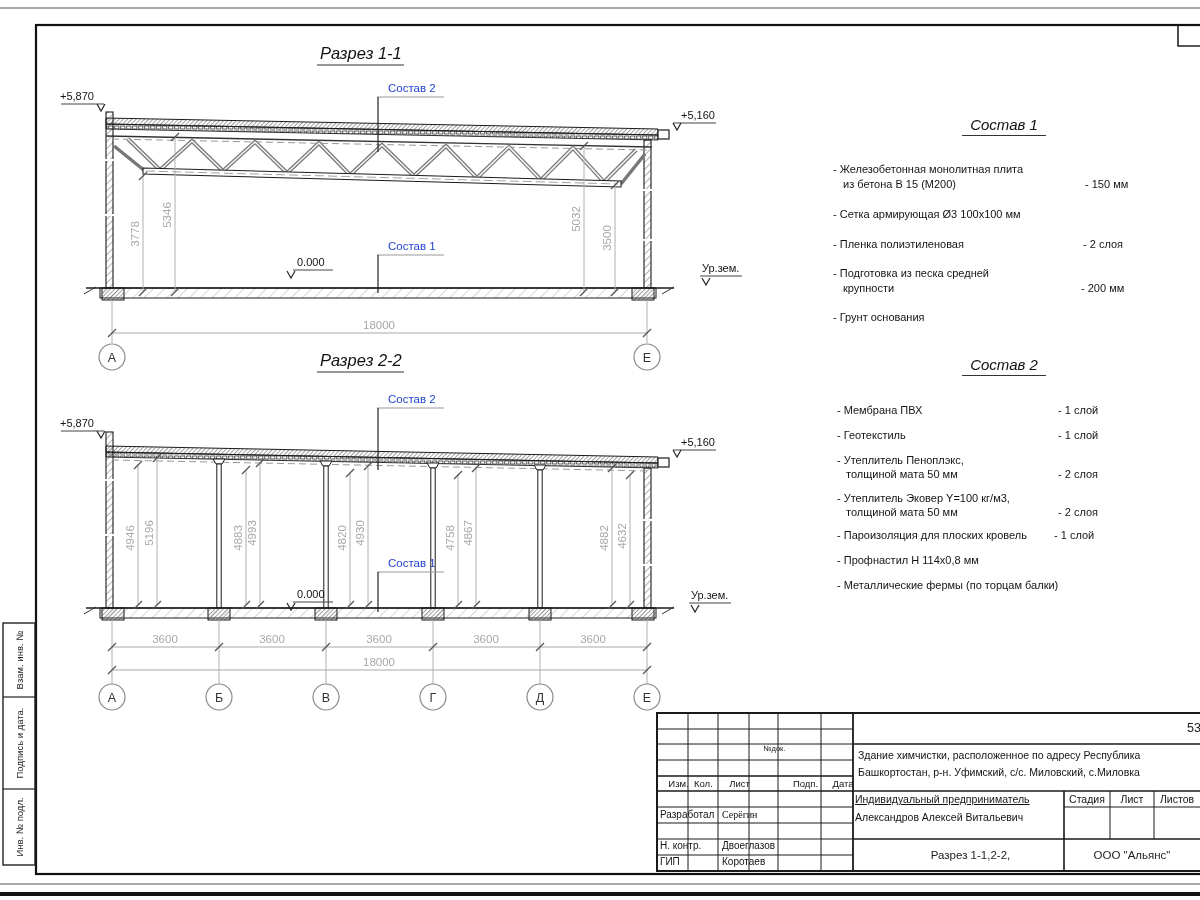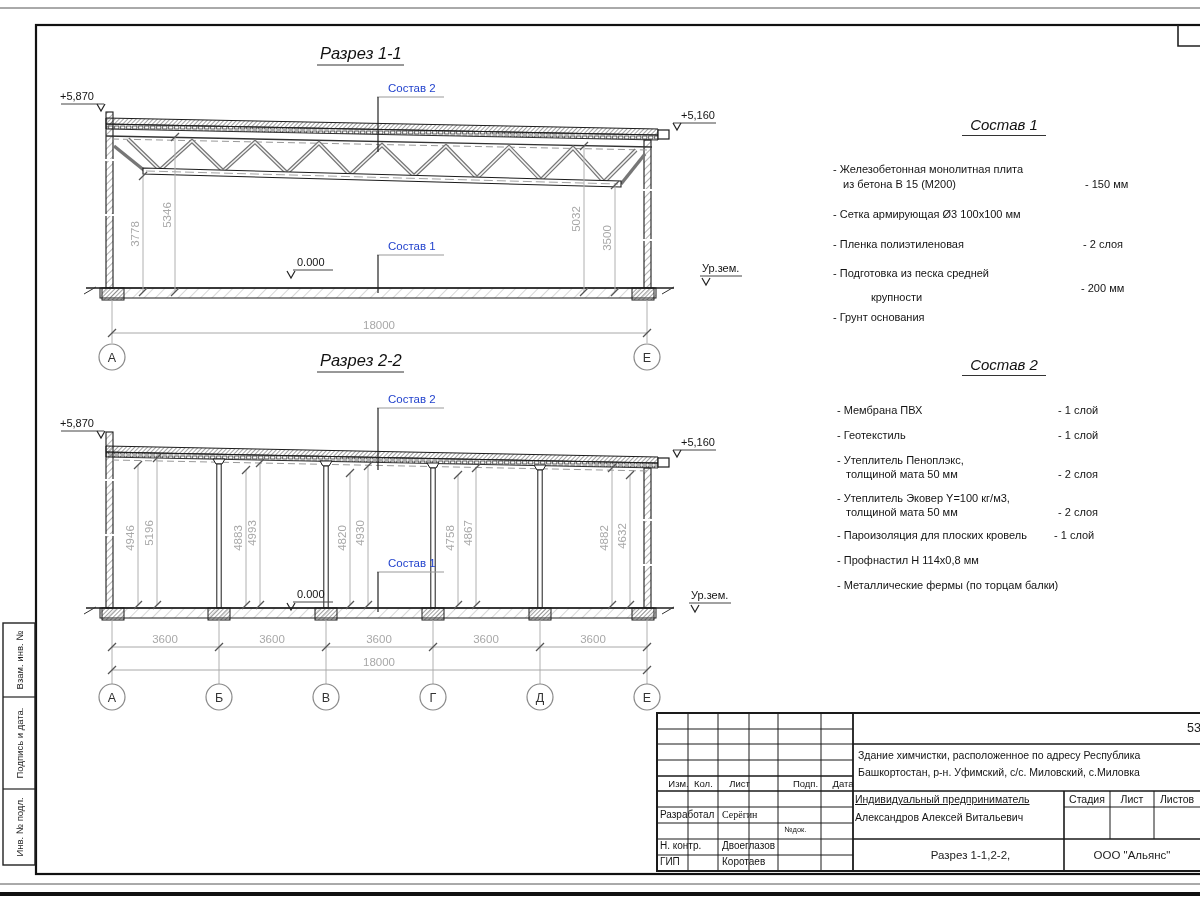--- a/index.html
+++ b/index.html
@@ -363,21 +363,21 @@
 
 <div>
   <div class="abs head-it" style="left:962px;top:116px;width:84px;">Состав 1</div>
   <div class="abs t11" style="left:833px;top:163px;">- Железобетонная  монолитная плита</div>
   <div class="abs t11" style="left:843px;top:178px;">из бетона В 15 (М200)</div>
   <div class="abs t11" style="left:1085px;top:178px;">- 150 мм</div>
   <div class="abs t11" style="left:833px;top:208px;">- Сетка армирующая Ø3 100х100 мм</div>
   <div class="abs t11" style="left:833px;top:238px;">- Пленка полиэтиленовая</div>
   <div class="abs t11" style="left:1083px;top:238px;">-  2 слоя</div>
   <div class="abs t11" style="left:833px;top:267px;">- Подготовка из песка средней</div>
-  <div class="abs t11" style="left:871px;top:282px;margin-top:9px;">крупности</div>
+  <div class="abs t11" style="left:843px;top:282px;">крупности</div>
   <div class="abs t11" style="left:1081px;top:282px;">- 200 мм</div>
   <div class="abs t11" style="left:833px;top:311px;">- Грунт основания</div>
 </div>
 
 <div>
   <div class="abs head-it" style="left:962px;top:356px;width:84px;">Состав 2</div>
   <div class="abs t11" style="left:837px;top:404px;">- Мембрана ПВХ</div>
   <div class="abs t11" style="left:1058px;top:404px;">- 1 слой</div>
   <div class="abs t11" style="left:837px;top:429px;">- Геотекстиль</div>
   <div class="abs t11" style="left:1058px;top:429px;">- 1 слой</div>
@@ -394,21 +394,21 @@
 </div>
 
 <div>
   <div class="abs ctr" style="left:884px;top:721px;width:353px;font-size:12.5px;text-align:right;">53-21ЭП</div>
   <div class="abs t10" style="left:858px;top:749px;">Здание химчистки,  расположенное по адресу Республика</div>
   <div class="abs t10" style="left:858px;top:766px;">Башкортостан, р-н. Уфимский, с/с. Миловский, с.Миловка</div>
 
   <div class="abs t9 ctr" style="left:657px;top:778px;width:31px;">Изм.</div>
   <div class="abs t9 ctr" style="left:688px;top:778px;width:16px;">Кол.</div>
   <div class="abs t9 ctr" style="left:718px;top:778px;width:31px;">Лист</div>
-  <div class="abs ctr" style="left:749px;top:825px;width:51px;font-size:7.5px;padding-left:21px;">№док.</div>
+  <div class="abs ctr" style="left:749px;top:744px;width:51px;font-size:7.5px;">№док.</div>
   <div class="abs t9 ctr" style="left:778px;top:778px;width:43px;">Подп.</div>
   <div class="abs t9 ctr" style="left:821px;top:778px;width:32px;">Дата</div>
 
   <div class="abs t8" style="left:660px;top:810px;">Разработал</div>
   <div class="abs t8" style="left:722px;top:810px;font-family:Liberation Serif, serif;">Серёгин</div>
   <div class="abs t8" style="left:660px;top:841px;">Н. контр.</div>
   <div class="abs t8" style="left:722px;top:841px;">Двоеглазов</div>
   <div class="abs t8" style="left:660px;top:857px;">ГИП</div>
   <div class="abs t8" style="left:722px;top:857px;">Коротаев</div>
 

